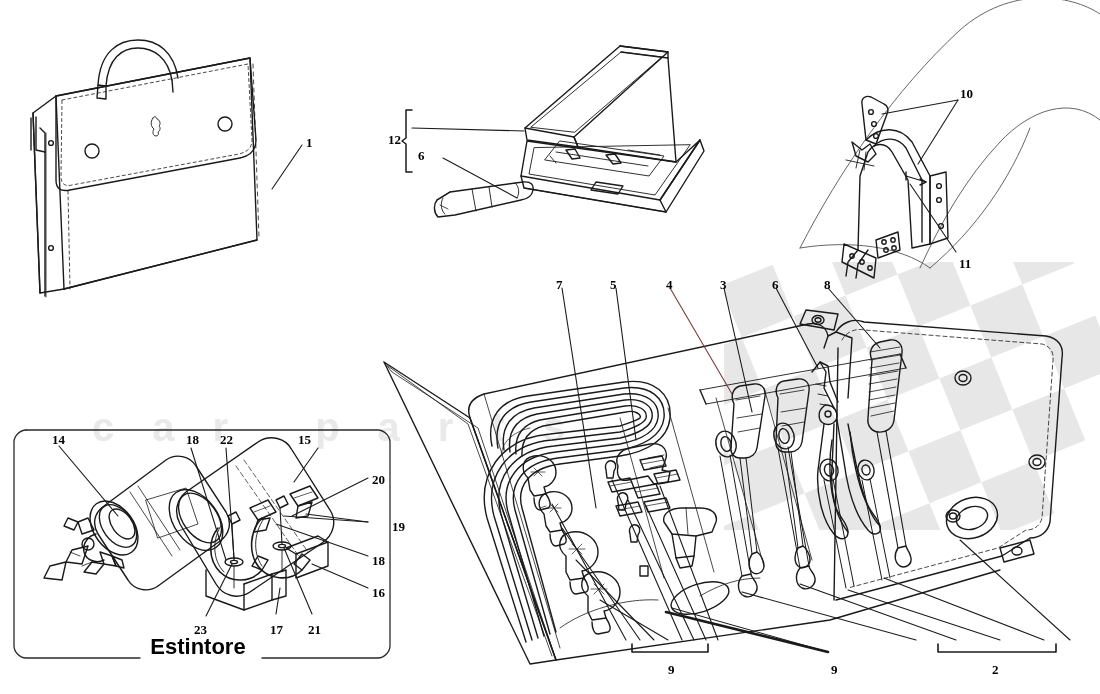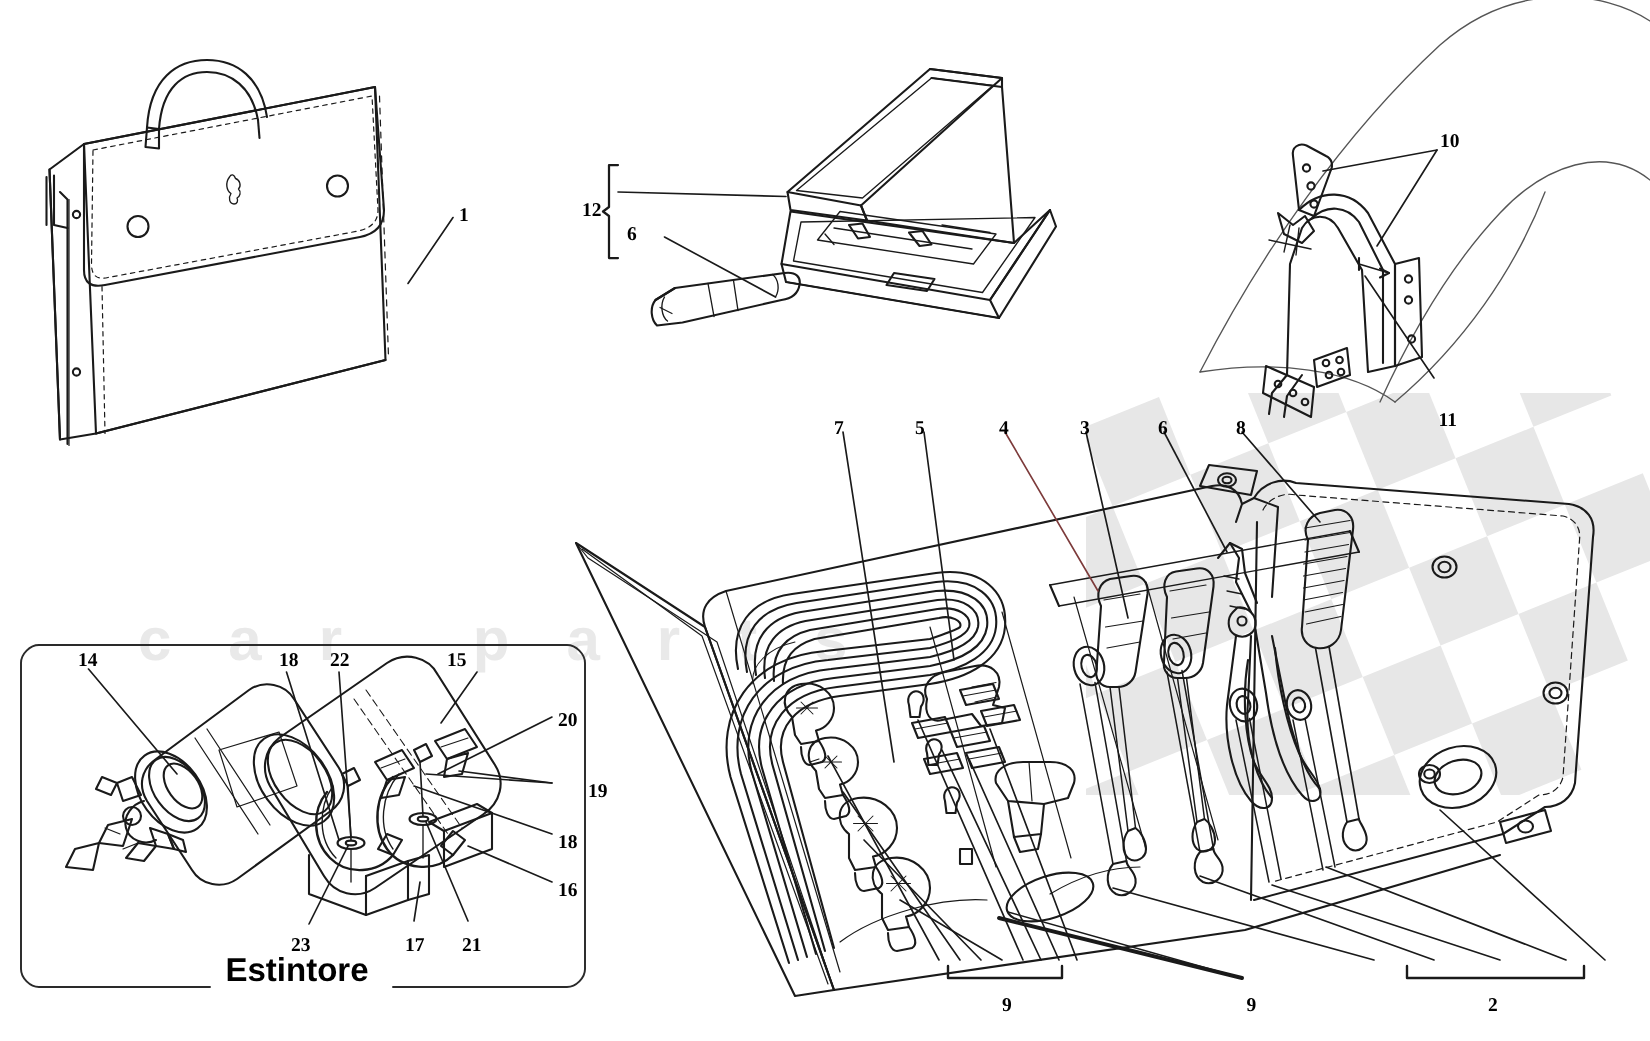--- a/index.html
+++ b/index.html
@@ -627,21 +627,21 @@
       </g>
 
     </g>
   </svg>
 
   <div id="callout-layer">
       <div class="num" style="left: 306px; top: 135px;">1</div>
       <div class="num" style="left: 388px; top: 132px;">12</div>
       <div class="num" style="left: 418px; top: 148px;">6</div>
       <div class="num" style="left: 960px; top: 86px;">10</div>
-      <div class="num" style="left: 959px; top: 256px; margin-top: 16px;">11</div>
+      <div class="num" style="left: 959px; top: 256px;">11</div>
       <div class="num" style="left: 556px; top: 277px;">7</div>
       <div class="num" style="left: 610px; top: 277px;">5</div>
       <div class="num" style="left: 666px; top: 277px;">4</div>
       <div class="num" style="left: 720px; top: 277px;">3</div>
       <div class="num" style="left: 772px; top: 277px;">6</div>
       <div class="num" style="left: 824px; top: 277px;">8</div>
       <div class="num" style="left: 668px; top: 662px;">9</div>
       <div class="num" style="left: 831px; top: 662px;">9</div>
       <div class="num" style="left: 992px; top: 662px;">2</div>
       <div class="num" style="left: 52px; top: 432px;">14</div>

